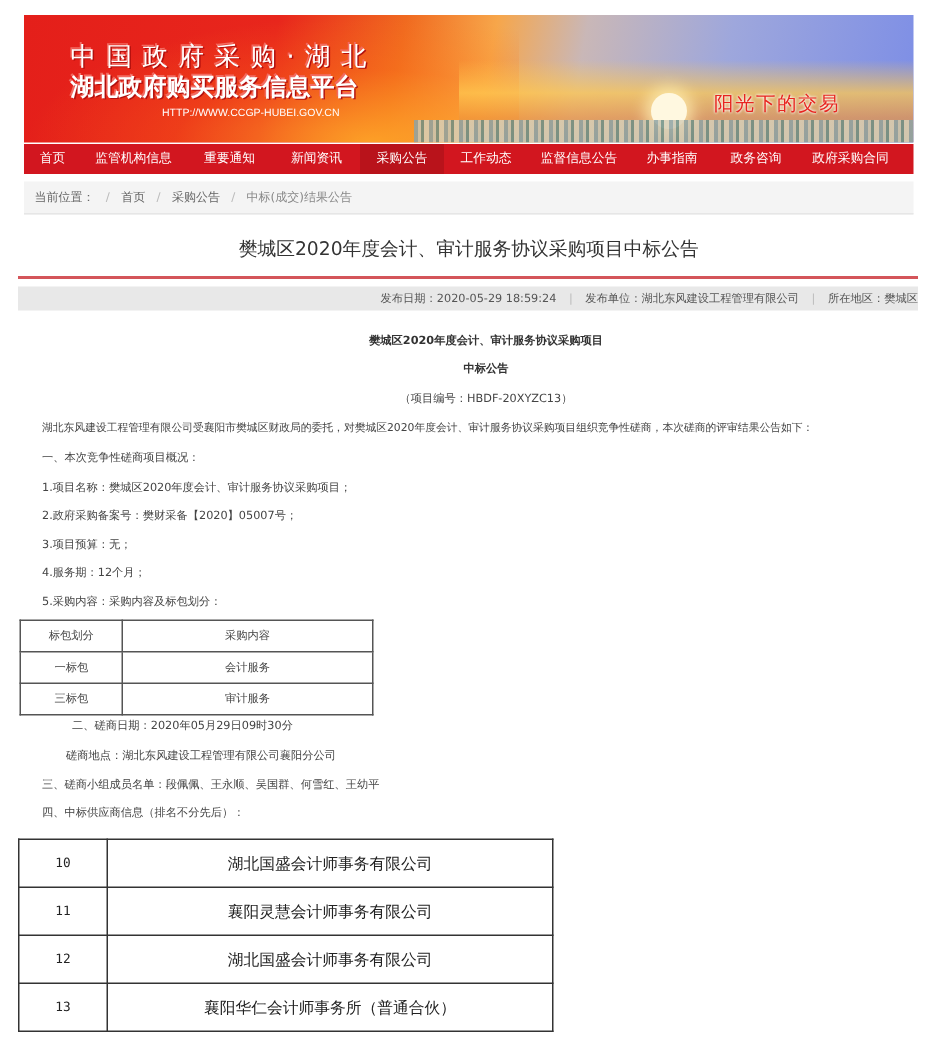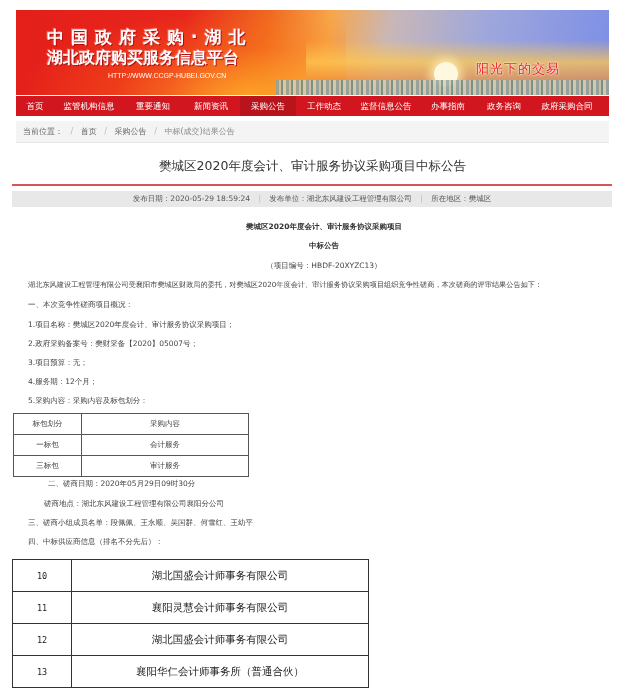--- a/index.html
+++ b/index.html
@@ -23,21 +23,21 @@
   .banner .sun {
     position: absolute; left: 418px; top: 52px; width: 24px; height: 24px; border-radius: 50%;
     background: #fff8e0; box-shadow: 0 0 10px 4px rgba(255,240,180,0.8);
   }
   .banner .city {
     position: absolute; left: 260px; top: 70px; width: 333px; height: 15px;
     background: repeating-linear-gradient(90deg, #8fa3a4 0 3px, #c9c6b4 3px 5px, #6e8f86 5px 7px, #d7cfb8 7px 10px);
     opacity: 0.85;
   }
   .banner .title1 {
-    position: absolute; left: 31px; top: 16px; font-size: 17px; font-weight: bold; color: #fff;
+    position: absolute; left: 31px; top: 16px; font-size: 17px; font-weight: normal; color: #fff;
     letter-spacing: 7px; text-shadow: 1px 1px 0 #b1100e, -1px -1px 0 #f26a60;
   }
   .banner .title2 {
     position: absolute; left: 31px; top: 38px; font-size: 16px; font-weight: bold; color: #fff;
     letter-spacing: 0px; text-shadow: 1px 1px 0 #b1100e, -1px -1px 0 #f26a60;
   }
   .banner .url {
     position: absolute; left: 92px; top: 62px; font-size: 7px; color: #fff; font-family: "Liberation Sans", sans-serif;
   }
   .banner .slogan1 {
@@ -69,21 +69,21 @@
   .crumb .cur { color: #888; }
 
   
   .art-title {
     position: absolute; left: 16px; top: 158px; width: 593px; text-align: center;
     font-size: 12.5px; color: #333;
   }
   .red-rule { position: absolute; left: 12px; top: 184px; width: 600px; height: 2px; background: #d4555a; }
   .meta {
     position: absolute; left: 12px; top: 191px; width: 600px; height: 16px; background: #e8e8e8;
-    font-size: 7.5px; color: #555; line-height: 16px; text-align: center; white-space: nowrap;
+    font-size: 7.5px; color: #555; line-height: 16px; text-align: right; white-space: nowrap;
   }
   .meta .bar { color: #bbb; margin: 0 6px; }
 
   
   .doc { position: absolute; left: 0; top: 0; width: 620px; }
   .p { position: absolute; font-size: 7.5px; color: #444; white-space: nowrap; }
   .center { text-align: center; left: 0; width: 620px; padding-left: 28px; }
   .bold { font-weight: bold; color: #333; }
 
   

